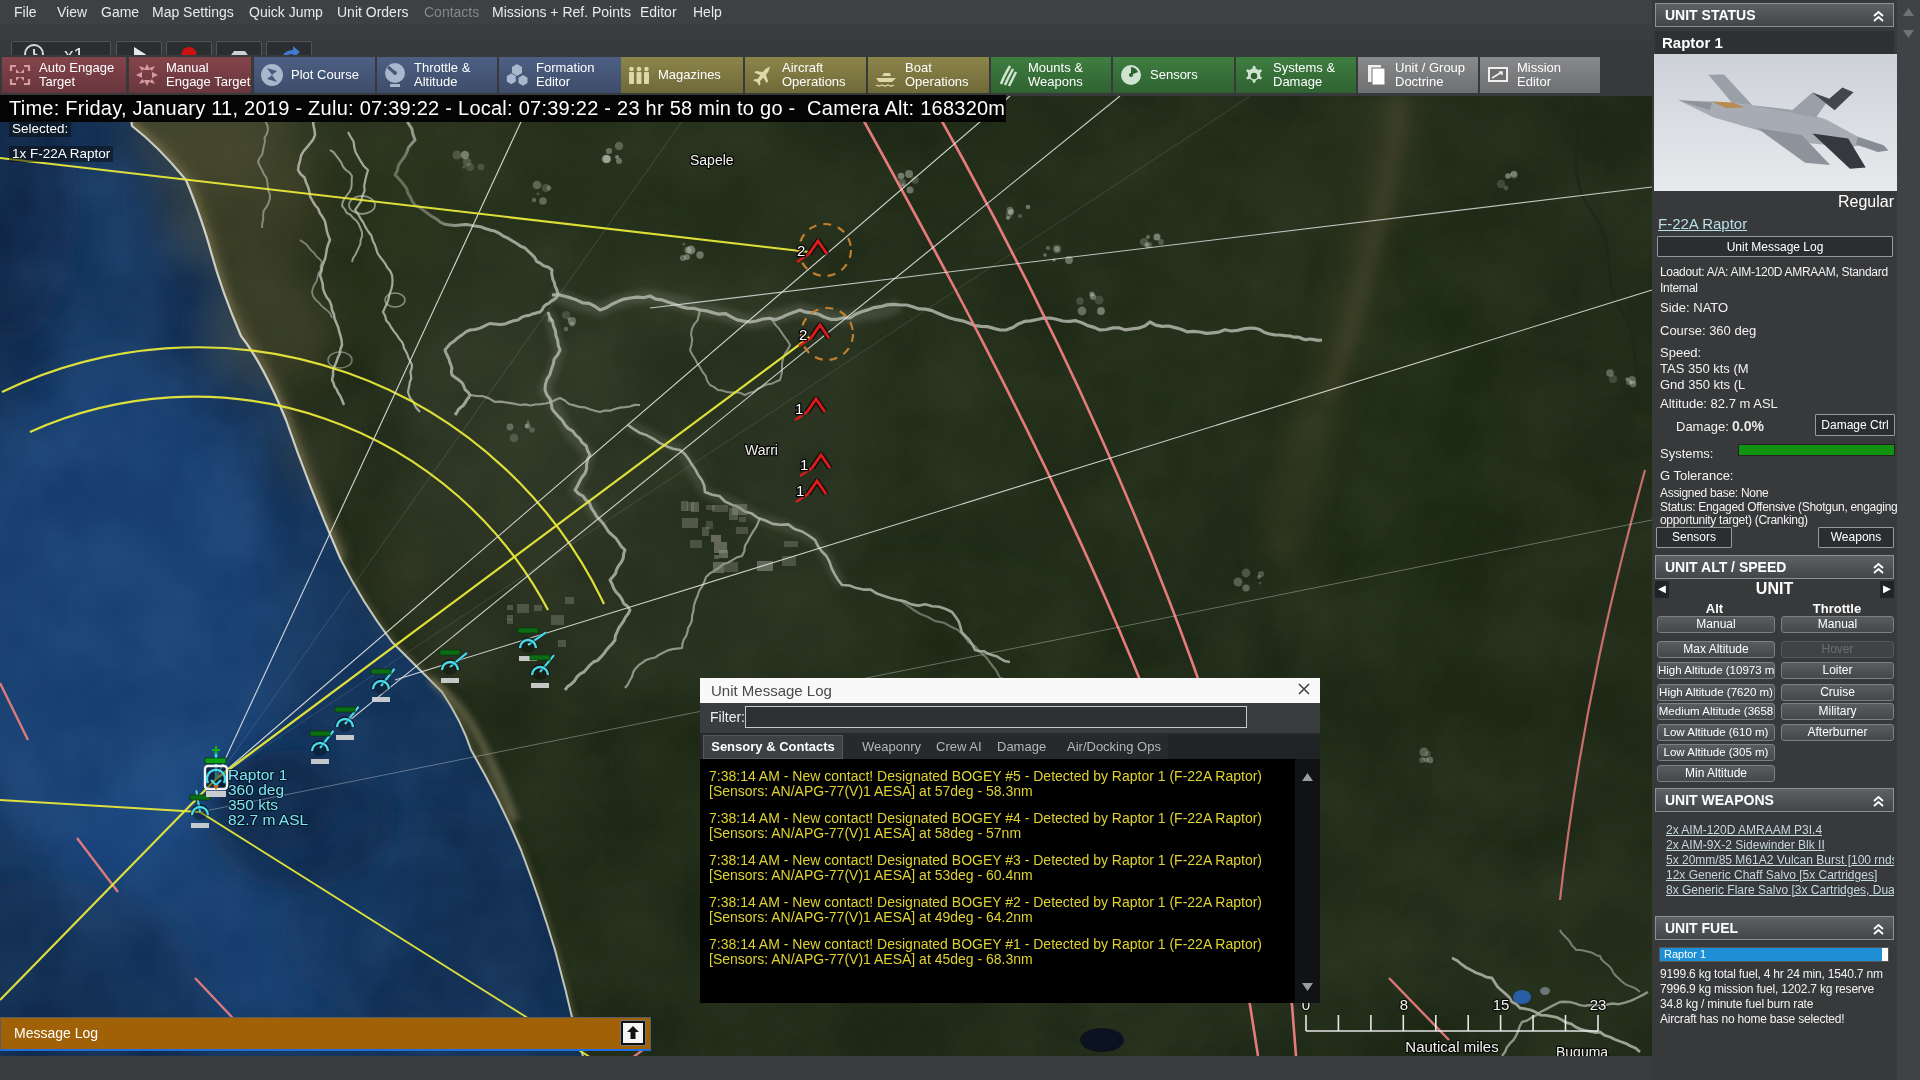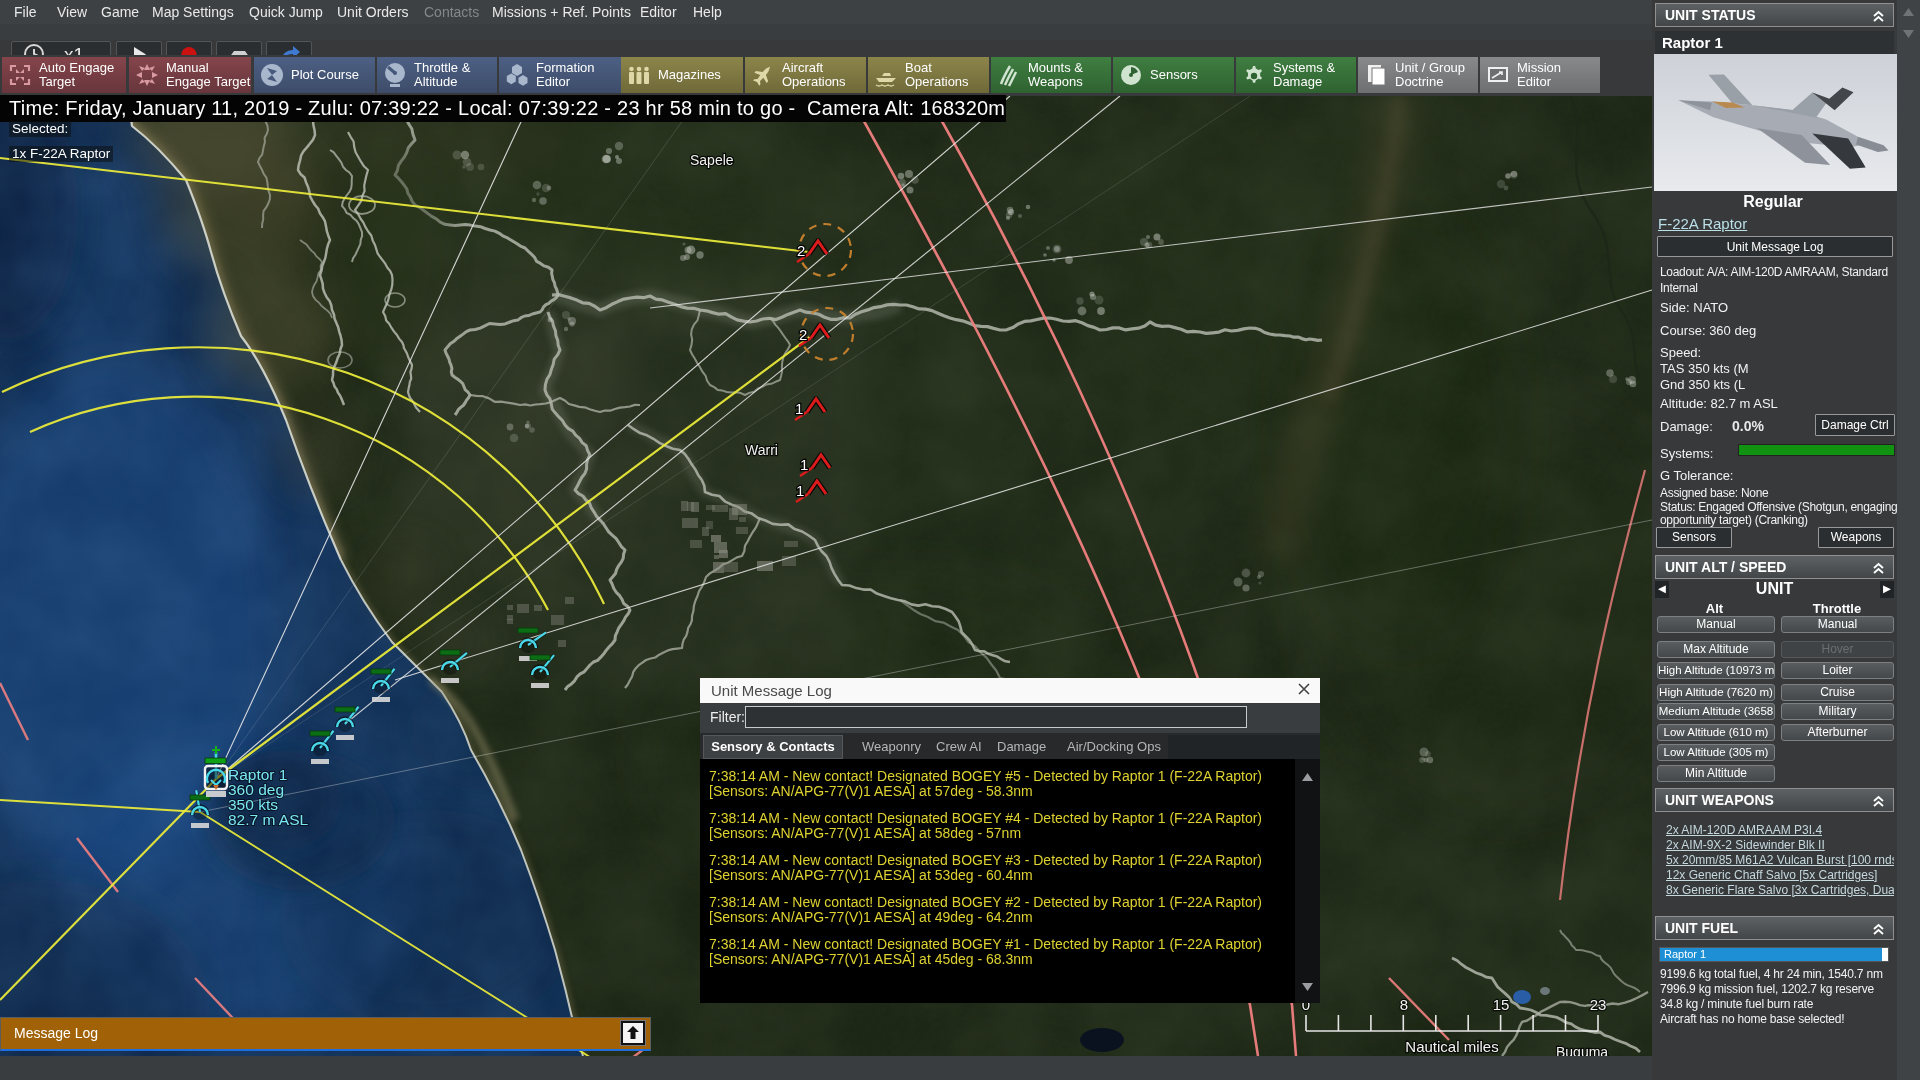--- a/index.html
+++ b/index.html
@@ -715,29 +715,29 @@
 <path d="M150 30 L168 32 L178 18 L190 20 L176 42 Z" fill="#43474c"></path>
 <path d="M160 70 L205 95 L220 90 L196 66 Z" fill="#35393e"></path>
 <path d="M105 78 L160 100 L185 96 L150 74 Z" fill="#8e939b"></path>
 <path d="M95 57 L60 34 L45 38 L75 60 Z" fill="#9aa0a8"></path>
 <path d="M55 63 L75 59 L88 61 L70 66 Z" fill="#b98a50"></path>
 <path d="M22 70 L55 64 L55 72 Z" fill="#8e939b"></path>
 <path d="M205 62 L232 64 L238 68 L228 72 L205 70 Z" fill="#888d95"></path>
 </g>
         </svg>
     </div>
-    <div class="abs" style="left:0;top:193px;width:242px;text-align:center;color:#fff;font-weight:bold;font-size:16px;">Regular</div>
+    <div class="abs" style="left:0;top:193px;width:242px;text-align:right;color:#fff;font-weight:normal;font-size:16px;">Regular</div>
     <div class="abs" style="left:6px;top:215px;color:#badfe7;font-size:15px;text-decoration:underline;">F-22A Raptor</div>
     <div class="sbtn" style="left:5px;top:236px;width:236px;height:21px;line-height:20px;background:#2b2e30;border:1px solid #97999b;border-radius:1px;">Unit Message Log</div>
     <div class="stext" style="top:264px;font-size:12px;letter-spacing:-0.3px;">Loadout: A/A: AIM-120D AMRAAM, Standard<br>Internal</div>
     <div class="stext" style="top:300px;">Side: NATO</div>
     <div class="stext" style="top:323px;">Course: 360 deg</div>
     <div class="stext" style="top:345px;">Speed:<br>TAS 350 kts (M<br>Gnd 350 kts (L</div>
     <div class="stext" style="top:396px;">Altitude: 82.7 m ASL</div>
-    <div class="stext" style="top:419px;">Damage:</div>
+    <div class="stext" style="top:419px;margin-left:16px;">Damage:</div>
     <div class="abs" style="left:80px;top:418px;font-weight:bold;font-size:14px;">0.0%</div>
     <div class="sbtn" style="left:163px;top:414px;width:80px;height:22px;line-height:20px;border-radius:1px;background:#2b2e30;border:1px solid #97999b;">Damage Ctrl</div>
     <div class="stext" style="top:446px;">Systems:</div>
     <div class="abs" style="left:86px;top:444px;width:157px;height:12px;background:#119311;border:1px solid #222;"></div>
     <div class="stext" style="top:468px;">G Tolerance:</div>
     <div class="stext" style="top:487px;font-size:12px;line-height:13.5px;letter-spacing:-0.3px;">Assigned base: None<br>Status: Engaged Offensive (Shotgun, engaging<br>opportunity target) (Cranking)</div>
     <div class="sbtn" style="left:4px;top:527px;width:76px;height:21px;line-height:19px;background:#2b2e30;border:1px solid #97999b;border-radius:1px;">Sensors</div>
     <div class="sbtn" style="left:166px;top:527px;width:76px;height:21px;line-height:19px;background:#2b2e30;border:1px solid #97999b;border-radius:1px;">Weapons</div>
 
     <div class="phead" style="top:555px;">UNIT ALT / SPEED<span class="chev"><svg width="13" height="14" viewBox="0 0 13 14">

